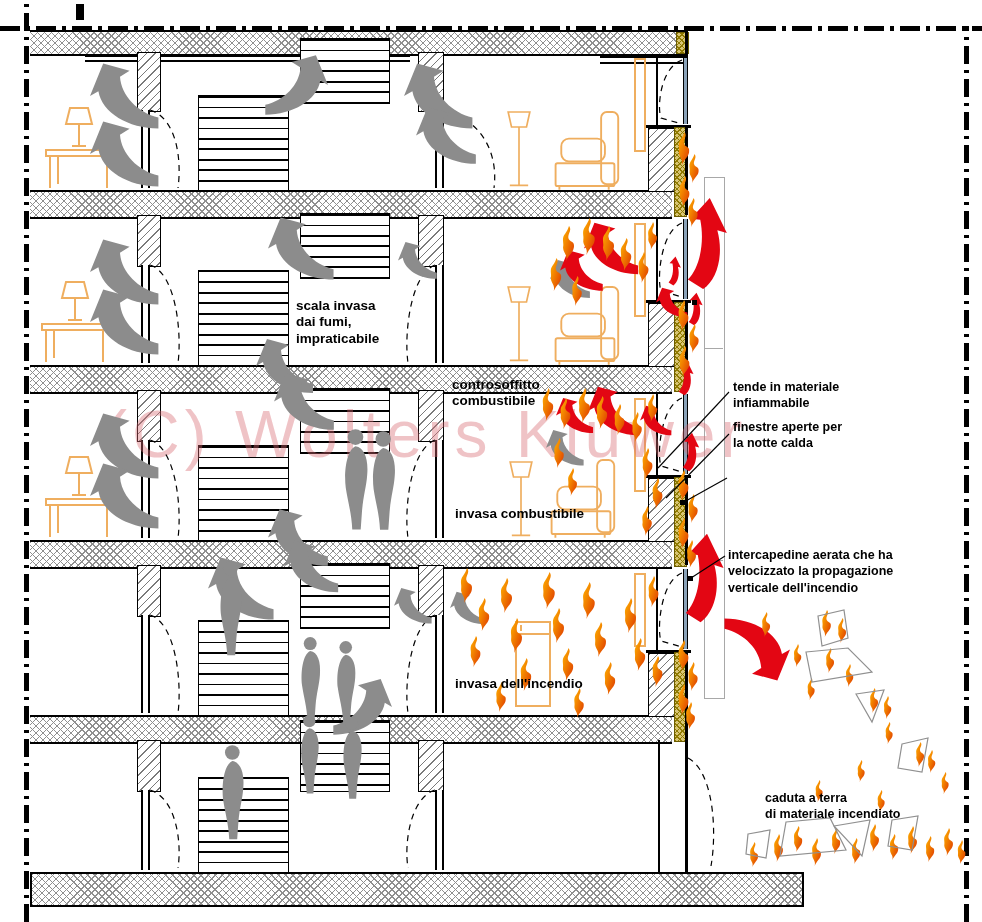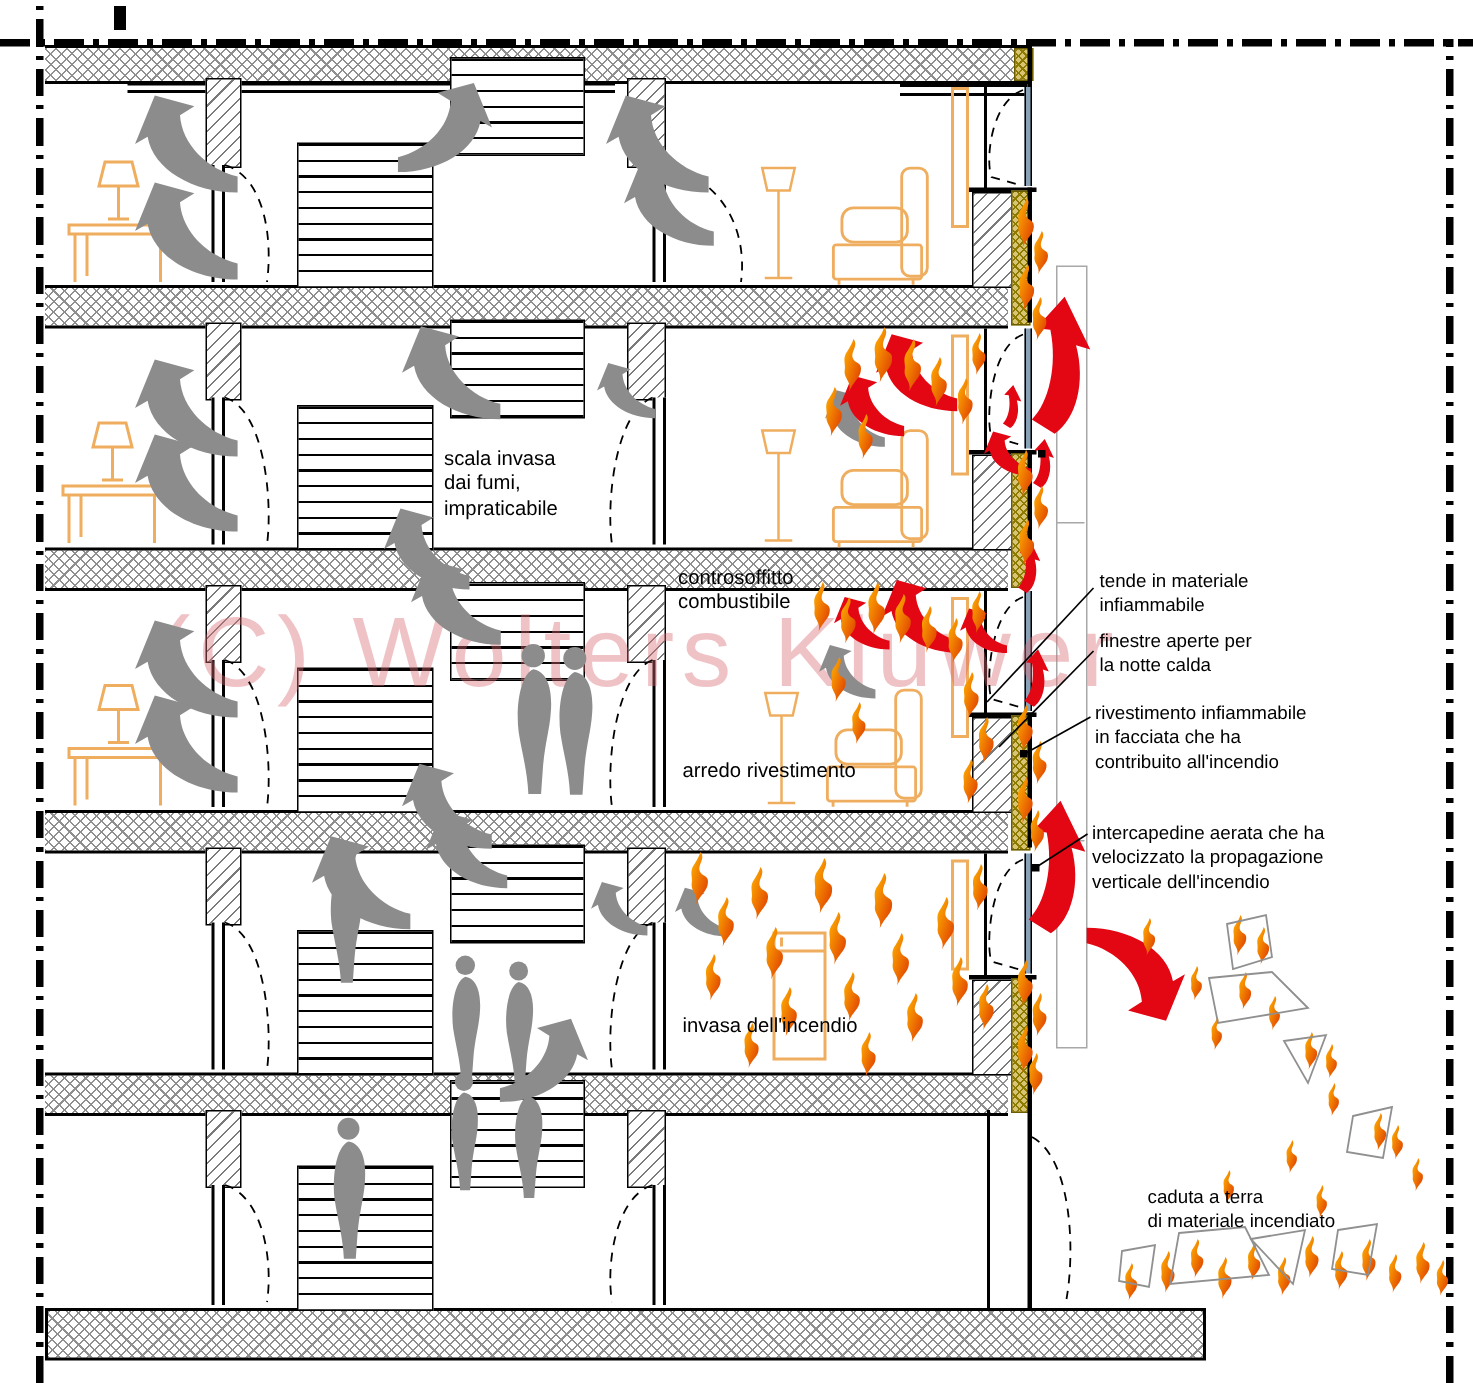--- a/index.html
+++ b/index.html
@@ -22,21 +22,21 @@
                           repeating-linear-gradient(135deg,#8f7a00 0 1px,transparent 1px 4px);}
   .stairs{border:1px solid #000;background-color:#fff;
           background-image:repeating-linear-gradient(180deg,#000 0 1.5px,transparent 1.5px 10.5px);}
   .door{width:5px;border-left:2px solid #000;border-right:2px solid #000;background:#fff;}
   .blk{background:#000;}
   .glz{background:#8aa2b8;border-left:1px solid #000;border-right:1px solid #000;width:3px;}
   .clad{border:1px solid #a8a8a8;}
   .cladline{height:1px;background:#a8a8a8;}
   .thinline{background:#000;}
   .curtain{border:2px solid #efae5f;background:transparent;}
-  .lbl{position:absolute;font-weight:normal;font-size:13.5px;line-height:1.22;color:#000;white-space:pre-line;}
+  .lbl{position:absolute;font-weight:bold;font-size:13.5px;line-height:1.22;color:#000;white-space:pre-line;}
   .lbl.sm{font-size:12.5px;line-height:1.3;}
   .wm{position:absolute;left:105px;top:396px;font-size:66px;font-weight:400;letter-spacing:5px;
       color:#d96a73;opacity:.40;white-space:nowrap;pointer-events:none;}
   svg.ovl{position:absolute;left:0;top:0;pointer-events:none;}
 </style>
 </head>
 <body>
 
 <div id="canvas">
 
@@ -441,27 +441,24 @@
       <rect x="688" y="576" width="5" height="5"></rect>
       <rect x="692" y="300" width="5" height="5"></rect>
     </g>
   </svg>
 
   <div class="lbl" style="left:296px;top:298px;">scala invasa
 dai fumi,
 impraticabile</div>
   <div class="lbl" style="left:452px;top:377px;">controsoffitto
 combustibile</div>
-  <div class="lbl" style="left:455px;top:506px;">arredo rivestimento</div>
+  <div class="lbl" style="left:455px;top:506px;">invasa combustibile</div>
   <div class="lbl" style="left:455px;top:676px;">invasa dell'incendio</div>
   <div class="lbl sm" style="left:733px;top:379px;">tende in materiale
 infiammabile</div>
   <div class="lbl sm" style="left:733px;top:419px;">finestre aperte per
 la notte calda</div>
-  <div class="lbl sm" style="left:730px;top:467px;">rivestimento infiammabile
-in facciata che ha
-contribuito all'incendio</div>
   <div class="lbl sm" style="left:765px;top:790px;">caduta a terra
 di materiale incendiato</div>
   <div class="lbl sm" style="left:728px;top:547px;">intercapedine aerata che ha
 velocizzato la propagazione
 verticale dell'incendio</div>
 </div>
 
 </body></html>

